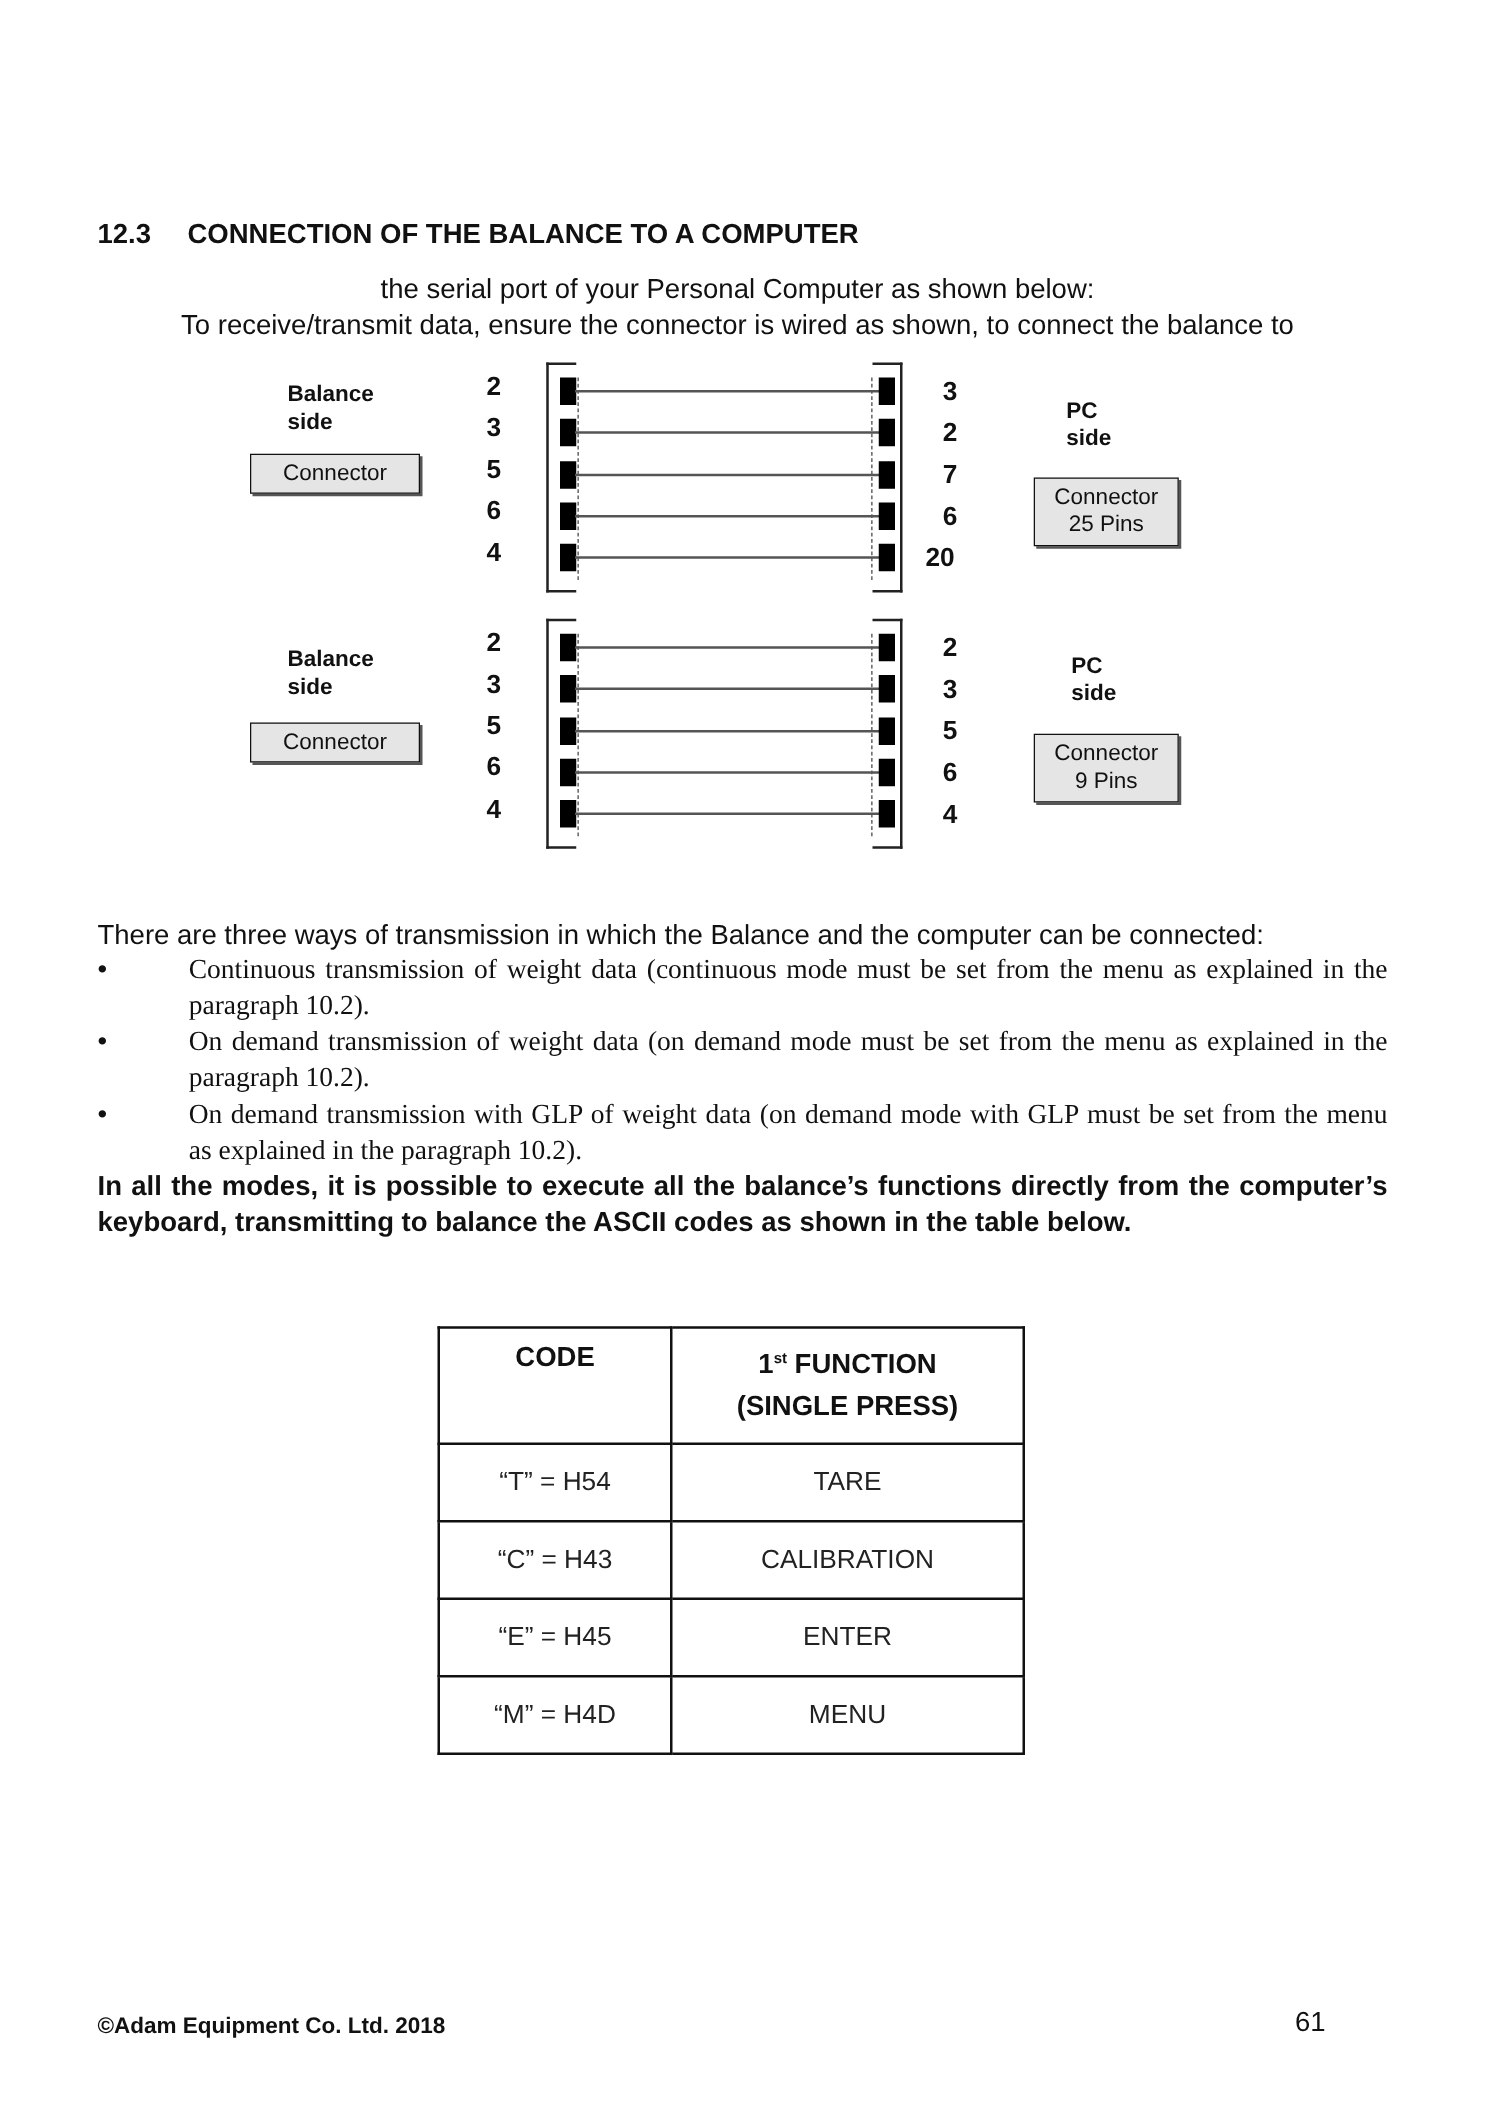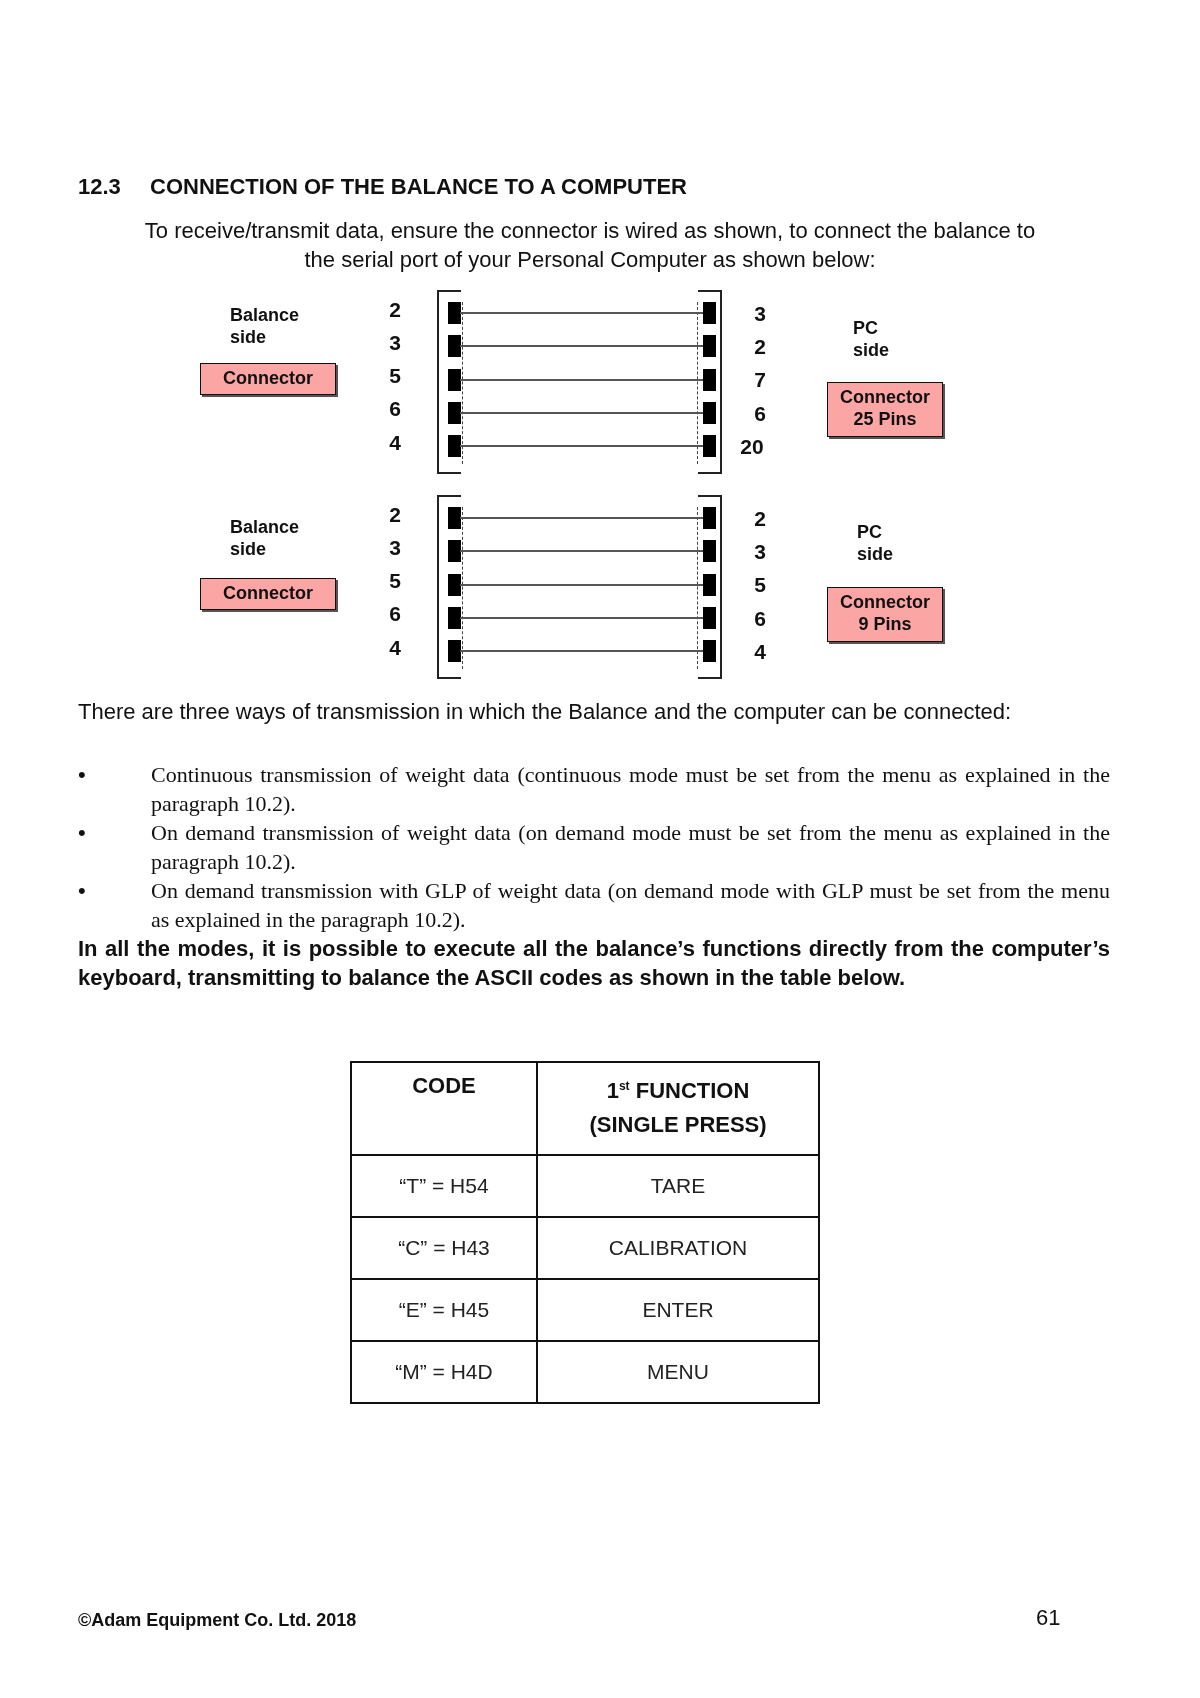--- a/index.html
+++ b/index.html
@@ -5,31 +5,31 @@
   html, body { margin:0; padding:0; background:#ffffff; }
   body { width:1200px; height:1698px; position:relative; overflow:hidden;
          font-family:"Liberation Sans", sans-serif; color:#111; }
   .abs { position:absolute; }
   .heading { left:78px; top:174px; font-size:22px; font-weight:bold; letter-spacing:0; }
   .heading .num { display:inline-block; width:72px; }
   .intro { left:60px; width:1060px; top:216px; font-size:22px; text-align:center; line-height:29px; }
 
   .diagram { left:190px; width:780px; height:200px; }
   .d-label { position:absolute; font-size:18px; font-weight:bold; line-height:22px; }
-  .d-box { position:absolute; border:1.5px solid #111; box-shadow:2px 2px 0 #555; font-size:18px; font-weight:bold;
-           text-align:center; line-height:22px; background:#fca5a5; }
+  .d-box { position:absolute; border:1.5px solid #111; box-shadow:2px 2px 0 #555; font-size:18px; font-weight:normal;
+           text-align:center; line-height:22px; background:#e5e5e5; }
   .pinnum { position:absolute; font-size:21px; font-weight:bold; width:36px; text-align:center; }
   .bracket { position:absolute; border:2px solid #222; }
   .bracket.left { border-right:none; }
   .bracket.right { border-left:none; }
   .dash { position:absolute; width:0; border-left:1.5px dashed #444; }
   .pin { position:absolute; width:13px; height:22px; background:#000; }
   .wire { position:absolute; height:2px; background:#555; }
 
-  .para { left:78px; width:1030px; font-size:22px; line-height:29px; }
+  .para { left:78px; width:1030px; font-size:22px; line-height:29px;margin-top:36px; }
   .bullets { left:78px; top:760px; width:1032px; font-size:22px; line-height:29px; }
   .bullet { display:flex; text-align:justify; }
   .bullet .dot { width:73px; flex:none; }
   .bullet .txt { flex:1; text-align:justify;font-family:Liberation Serif, serif; }
 
   table.codes { position:absolute; left:350px; top:1061px; border-collapse:collapse;
                 font-family:"Liberation Sans", sans-serif; font-size:21px; }
   table.codes td, table.codes th { border:2px solid #111; text-align:center; padding:12px; }
   table.codes th { font-weight:bold; height:72px; vertical-align:top; padding-top:6px; line-height:34px; font-size:22px; }
   table.codes td { height:36px; color:#222;margin-left:20px; }
@@ -39,22 +39,22 @@
   .footer-right { left:1036px; top:1605px; font-size:22px; }
 </style>
 </head>
 <body>
 
 <div class="abs heading">
   <span class="num">12.3</span><span>CONNECTION OF THE BALANCE TO A COMPUTER</span>
 </div>
 
 <div class="abs intro">
+  <div>the serial port of your Personal Computer as shown below:</div>
   <div>To receive/transmit data, ensure the connector is wired as shown, to connect the balance to</div>
-  <div>the serial port of your Personal Computer as shown below:</div>
 </div>
 
 <div class="abs diagram" style="top:290px;">
   <div class="d-label" style="left:40px; top:14px;">
     <div>Balance</div>
       <div>side</div>
   </div>
   <div class="d-box" style="left:10px; top:73px; width:134px; height:30px; line-height:28px;">Connector</div>
 
   <div class="pinnum" style="left:187px; top:8px;">2</div>

